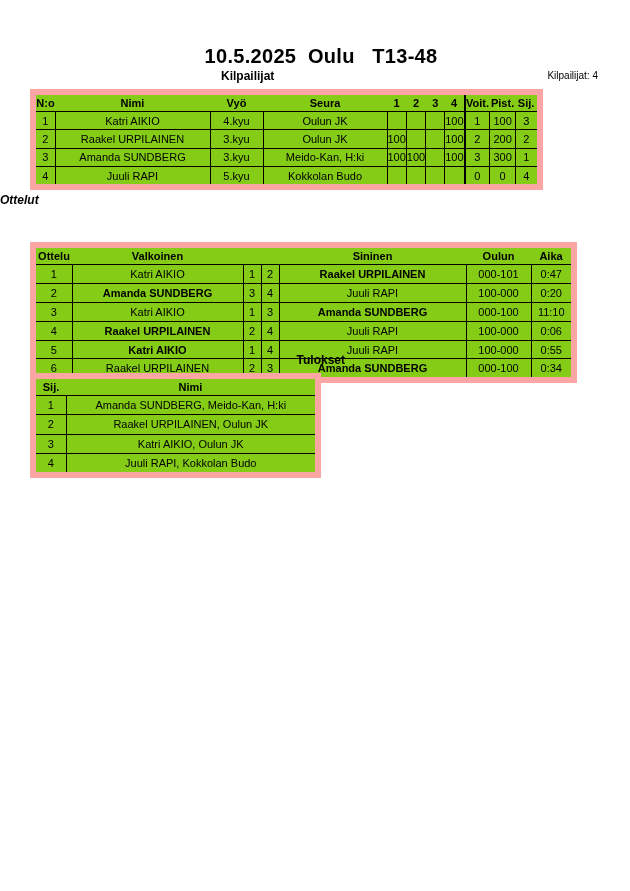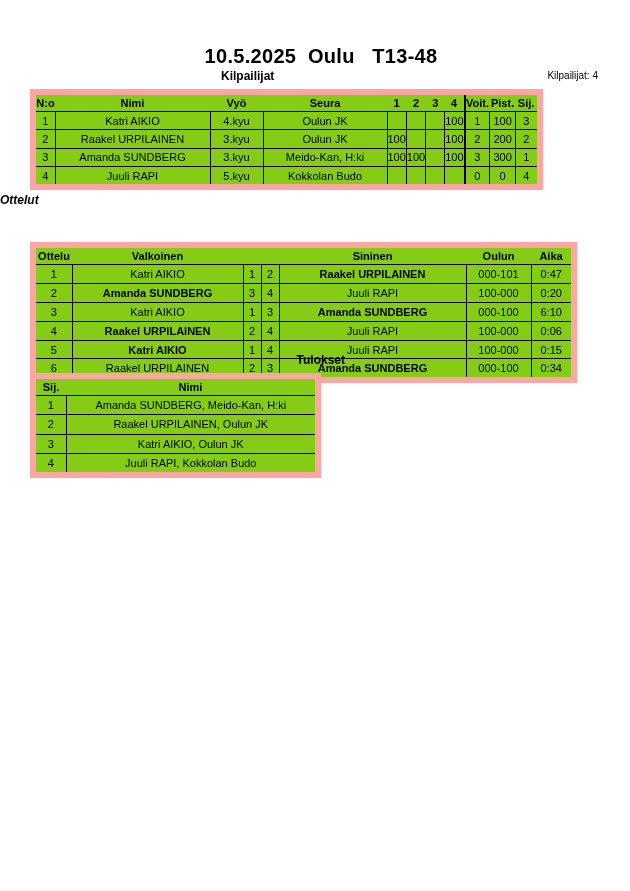--- a/index.html
+++ b/index.html
@@ -184,41 +184,41 @@
         <td>0:20</td>
       </tr>
 
       <tr>
         <td>3</td>
         <td class="left">Katri AIKIO</td>
         <td>1</td>
         <td>3</td>
         <td class="left bold">Amanda SUNDBERG</td>
         <td>000-100</td>
-        <td>6:10</td>
+        <td>11:10</td>
       </tr>
 
       <tr>
         <td>4</td>
         <td class="left bold">Raakel URPILAINEN</td>
         <td>2</td>
         <td>4</td>
         <td class="left">Juuli RAPI</td>
         <td>100-000</td>
         <td>0:06</td>
       </tr>
 
       <tr>
         <td>5</td>
         <td class="left bold">Katri AIKIO</td>
         <td>1</td>
         <td>4</td>
         <td class="left">Juuli RAPI</td>
         <td>100-000</td>
-        <td>0:15</td>
+        <td>0:55</td>
       </tr>
 
       <tr>
         <td>6</td>
         <td class="left">Raakel URPILAINEN</td>
         <td>2</td>
         <td>3</td>
         <td class="left bold">Amanda SUNDBERG</td>
         <td>000-100</td>
         <td>0:34</td>

